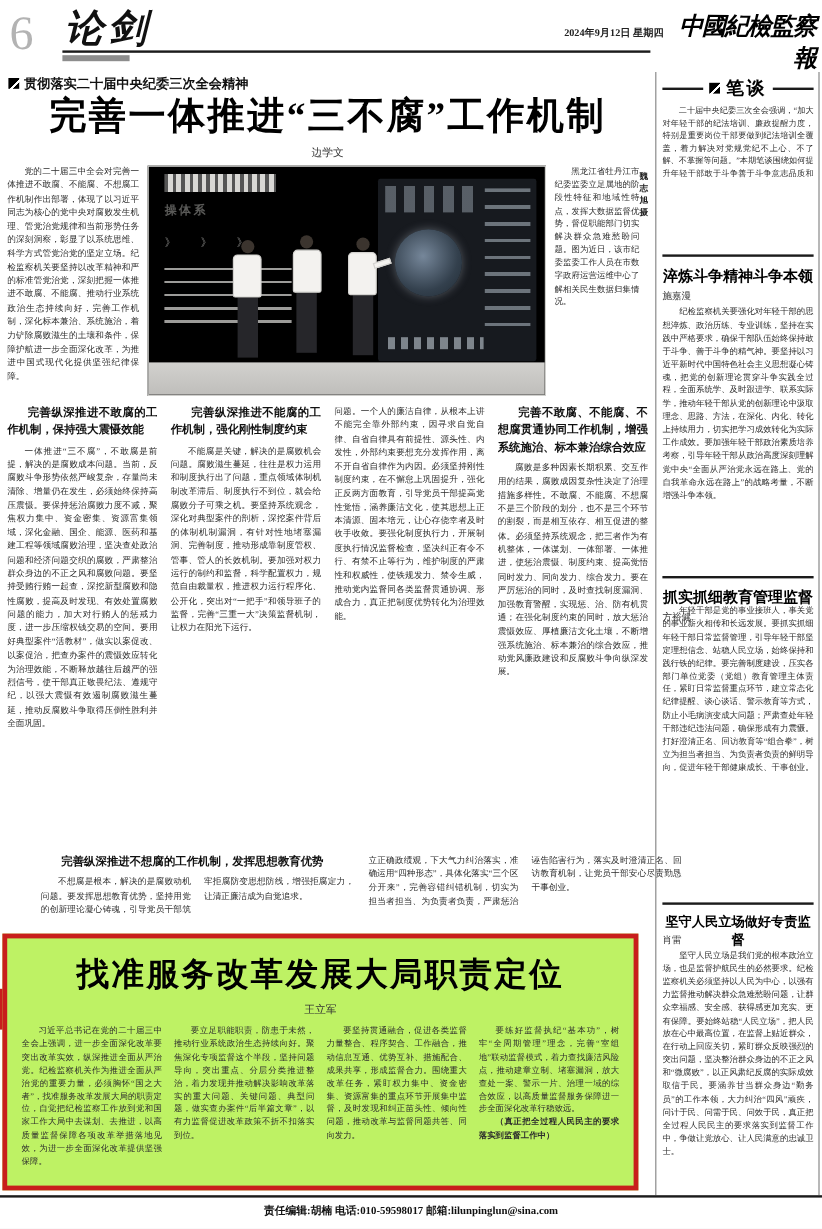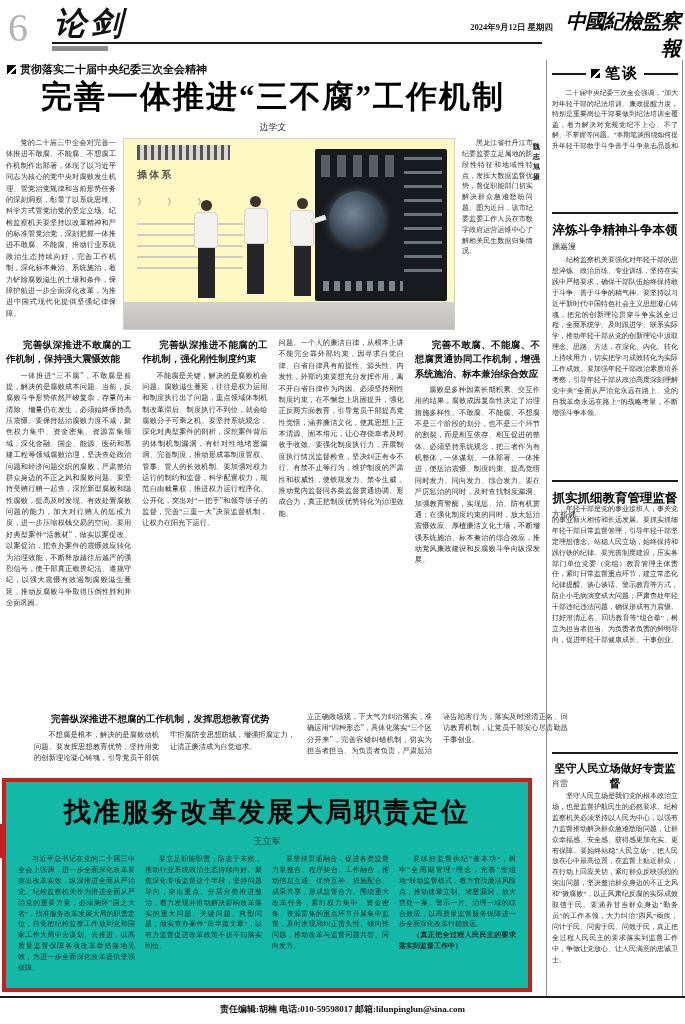--- a/index.html
+++ b/index.html
@@ -21,21 +21,21 @@
   .sq-icon { display:inline-block; width:9px; height:9px; background:linear-gradient(135deg,#000 55%,#fff 55%,#fff 68%,#000 68%); }
   .main-title { position:absolute; left:6px; top:76px; width:534px; text-align:center; font-size:31px; font-weight:bold; letter-spacing:2px; color:#000; }
   .main-author { position:absolute; left:6px; top:121px; width:534px; text-align:center; font-size:9px; color:#333; }
   
   .btxt { font-size:7.2px; line-height:1.58; text-align:justify; word-break:break-all; color:#2c2c2c; overflow:hidden; }
   .btxt p { text-indent:2em; }
   .subhead { font-size:9.5px; font-weight:bold; line-height:1.5; color:#111; text-indent:1.8em; text-align:justify; word-break:break-all; margin-bottom:4px; }
   
   .media-row { position:absolute; left:6px; top:138px; width:534px; height:192px; display:flex; gap:7px; }
   .intro-col { width:110px; height:192px; }
-  .photo { position:relative; width:332px; height:192px; background:#fef9c3; overflow:hidden; border:1px solid #cfcfcc;font-family:Liberation Serif, serif; }
+  .photo { position:relative; width:332px; height:192px; background:#000000; overflow:hidden; border:1px solid #cfcfcc;font-family:Liberation Serif, serif; }
   .vent { position:absolute; left:4%; top:3%; width:28%; height:8%; background:repeating-linear-gradient(90deg,#555 0 3px,#d8d7d4 3px 7px); }
   .wall-sign { position:absolute; left:4%; top:15%; font-size:10px; font-weight:bold; color:#5a5a58; letter-spacing:2px; }
   .chevrons { position:absolute; left:4%; top:30%; width:50%; font-size:9px; color:#8a8a88; letter-spacing:6px; }
   .wall-list { position:absolute; left:4%; top:44%; width:32%; height:26%;
     background:repeating-linear-gradient(#c4c3c0 0 2px, transparent 2px 11px); opacity:.8; }
   .floor { position:absolute; left:0; bottom:0; width:100%; height:14%; background:linear-gradient(#d2d1ce,#bfbebb); }
   .screen { position:absolute; left:58%; top:5%; width:40%; height:80%; background:#171a1f; border-radius:2px; }
   .globe { position:absolute; left:14px; top:42px; width:56px; height:56px; border-radius:50%;
     background:radial-gradient(circle at 42% 40%, #76879a, #33404d 62%, #202a33 100%);
     box-shadow:0 0 8px rgba(200,210,220,.35); }
@@ -68,21 +68,21 @@
   .bitan-head { position:absolute; left:0; top:4px; width:126px; display:flex; align-items:center; gap:5px; }
   .bitan-head .line { flex:1; height:2px; background:#1b1b1b; }
   .bitan-label { font-size:15px; font-weight:bold; letter-spacing:2px; color:#000; }
   .side-note { position:absolute; left:0; top:28px; width:126px; height:62px; font-size:6.8px; line-height:1.55; text-align:justify; word-break:break-all; color:#2c2c2c; overflow:hidden; text-indent:2em; }
   .side-div { position:absolute; left:0; width:126px; height:2px; background:#1b1b1b; }
   .side-title { position:absolute; left:0; width:126px; text-align:center; font-weight:bold; color:#000; }
   .side-author { position:absolute; left:0; width:126px; text-align:left; font-size:8px; color:#333; }
   .side-body { position:absolute; left:0; width:126px; font-size:7px; line-height:1.56; text-align:justify; word-break:break-all; color:#2c2c2c; overflow:hidden; }
   .side-body p { text-indent:2em; }
   
-  .red-box { position:absolute; left:2px; top:778px; width:530px; height:214px; border:4px solid #c81e1c; background:#14b8a6; padding:6px 12px 6px; }
+  .red-box { position:absolute; left:2px; top:778px; width:530px; height:214px; border:4px solid #c81e1c; background:#bef264; padding:6px 12px 6px; }
   .red-tab { position:absolute; left:0; top:824px; width:5px; height:34px; background:#c81e1c; }
   .h-title { text-align:center; font-size:27px; font-weight:bold; letter-spacing:2px; color:#000; margin-top:6px; }
   .h-author { text-align:center; font-size:9px; color:#333; margin:5px 0 6px; }
   .h-cols { display:flex; gap:10px; height:122px; overflow:hidden; }
   .h-col { flex:1; font-size:7px; line-height:1.56; text-align:justify; word-break:break-all; color:#2c2c2c; overflow:hidden; }
   .h-col p { text-indent:2em; }
   .h-attr { font-weight:bold; }
   
   .footer-line { position:absolute; left:0; top:996px; width:685px; height:2px; background:#1b1b1b; }
   .footer { position:absolute; left:0; top:1003px; width:685px; text-align:center; font-size:9px; font-weight:bold; color:#111; }

